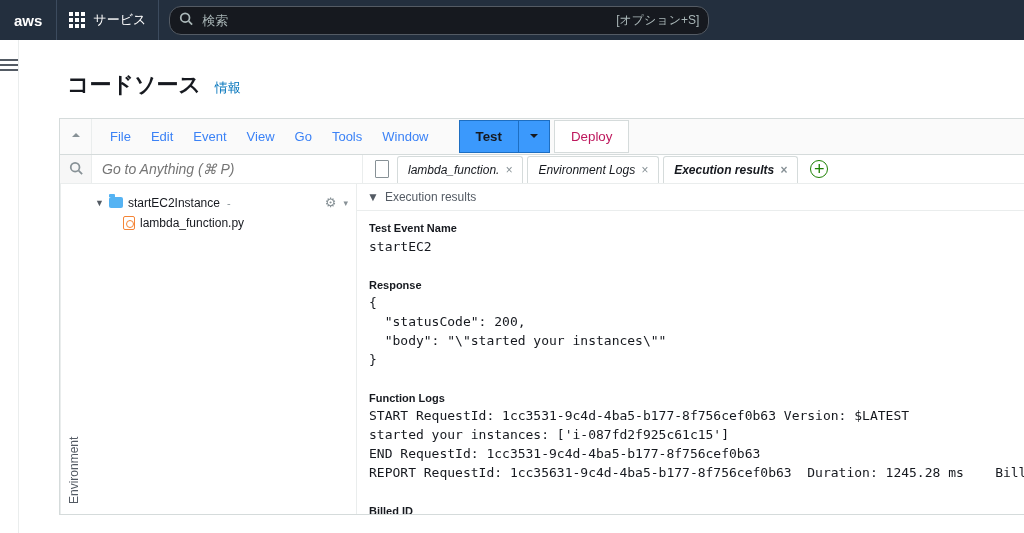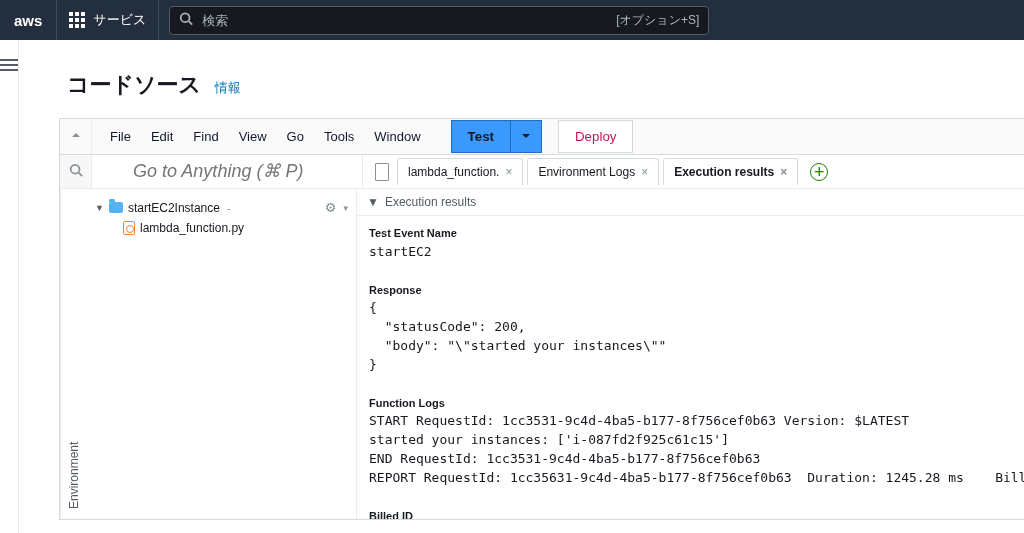--- a/index.html
+++ b/index.html
@@ -3,50 +3,50 @@
 <meta charset="utf-8">
 <style>
 * { margin: 0; padding: 0; box-sizing: border-box; }
 body { font-family: -apple-system, BlinkMacSystemFont, "Segoe UI", Arial, sans-serif; font-size: 13px; color: #16191f; background: #fff; overflow: hidden; }
 .nav-bar { height: 40px; background: #232f3e; display: flex; align-items: center; color: #fff; }
 .aws-logo { font-weight: bold; font-size: 15px; padding: 0 14px; border-right: 1px solid #3c4b5e; height: 100%; display: flex; align-items: center; }
 .services { display: flex; align-items: center; gap: 8px; padding: 0 12px; border-right: 1px solid #3c4b5e; height: 100%; cursor: pointer; }
 .grid-icon { display: grid; grid-template-columns: repeat(3, 4px); grid-template-rows: repeat(3, 4px); gap: 2px; }
 .grid-icon span { background: #fff; width: 4px; height: 4px; }
 .search-wrap { flex: 1; max-width: 540px; margin-left: 10px; position: relative; }
-.search-box { width: 100%; background: #16191f; border: 1px solid #545b64; border-radius: 4px; padding: 6px 10px 6px 32px; color: #fff; font-size: 13px; }
+.search-box { width: 100%; background: #16191f; border: 1px solid #545b64; border-radius: 12px; padding: 6px 10px 6px 32px; color: #fff; font-size: 13px; }
 .search-box::placeholder { color: #aab7b8; }
 .search-mag { position: absolute; left: 10px; top: 50%; transform: translateY(-50%); color: #aab7b8; }
 .search-short { position: absolute; right: 10px; top: 50%; transform: translateY(-50%); color: #aab7b8; font-size: 12px; }
 .wrap { display: flex; height: calc(100vh - 40px); border-radius: 8px; }
 .left-rail { width: 40px; border-right: 1px solid #eaeded; display: flex; flex-direction: column; align-items: center; padding-top: 16px; }
 .burger { width: 18px; cursor: pointer; }
 .burger div { height: 2px; background: #545b64; margin: 3px 0; }
 .content { flex: 1; padding: 30px 0 0 40px; }
 .panel-header { padding: 0 0 18px 8px; }
 .panel-title { font-size: 22px; font-weight: bold; display: inline; }
 .info-link { color: #0073bb; font-size: 13px; margin-left: 10px; font-weight: normal; cursor: pointer; }
 .editor { border: 1px solid #d5dbdb; background: #fff; }
 .toolbar { display: flex; align-items: center; border-bottom: 1px solid #d5dbdb; background: #fafafa; }
 .toolbar-chev { width: 32px; text-align: center; color: #879196; cursor: pointer; border-right: 1px solid #eaeded; padding: 10px 0; }
 .menu { display: flex; padding: 0 8px; }
-.menu-item { padding: 10px 10px; cursor: pointer; color: #0f172a; }
-.actions { display: flex; gap: 16px; padding: 0 12px; margin-left: auto; margin-right: auto; }
+.menu-item { padding: 10px 10px; cursor: pointer; color: #3b82f6; }
+.actions { display: flex; gap: 4px; padding: 0 12px; margin-left: auto; margin-right: auto; }
 .btn-group { display: flex; }
 .btn-test { background: #3b99fc; border: 1px solid #1d6ec2; color: #16191f; font-weight: bold; padding: 8px 16px; cursor: pointer; }
 .btn-test-dd { background: #3b99fc; border: 1px solid #1d6ec2; border-left: none; padding: 8px 10px; cursor: pointer; }
 .btn-deploy { background: #fff; border: 1px solid #d5dbdb; color: #be185d; padding: 8px 16px; cursor: default; }
 .editor-row { display: flex; border-bottom: 1px solid #eaeded; }
 .env-strip { width: 32px; border-right: 1px solid #eaeded; display: flex; align-items: center; justify-content: center; background: #f7f7f7; }
 .env-strip .mag { color: #879196; }
 .goto { flex: 0 0 270px; padding: 6px 10px; }
-.goto input { width: 100%; border: none; outline: none; font-style: italic; color: #aab7b8; font-size: 18px; background: transparent; margin-left: 31px; }
+.goto input { width: 100%; border: none; outline: none; font-style: italic; color: #aab7b8; font-size: 14px; background: transparent; }
 .tabs-row { flex: 1; display: flex; align-items: center; border-left: 1px solid #eaeded; padding-left: 8px; }
 .file-icon { width: 14px; height: 18px; border: 1px solid #879196; border-radius: 1px; margin: 0 8px 0 4px; position: relative; }
-.tab { display: flex; align-items: center; padding: 6px 10px; border: 1px solid #d5dbdb; border-bottom: none; background: #fff; margin-right: 4px; font-size: 12px; cursor: pointer; max-width: 150px; border-radius: 3px 3px 0 0; }
+.tab { display: flex; align-items: center; padding: 6px 10px; border: 1px solid #d5dbdb; border-bottom: none; background: #fff; margin-right: 4px; font-size: 12px; cursor: pointer; max-width: 150px; border-radius: 3px 3px 0 0; font-style: italic; }
 .tab .tlabel { white-space: nowrap; overflow: hidden; text-overflow: ellipsis; max-width: 110px; }
 .tab .close { margin-left: 6px; color: #879196; }
 .tab.active { font-weight: bold; background: #fff; }
 .tab-add { color: #1d8102; font-size: 18px; margin-left: 8px; cursor: pointer; border: 1px solid #1d8102; width:18px; height:18px; border-radius:50%; display:flex; align-items:center; justify-content:center; line-height:1; }
 .editor-body { display: flex; height: 330px; }
 .env-label { writing-mode: vertical-rl; transform: rotate(180deg); padding: 10px 6px; font-size: 12px; color: #545b64; border-right: 1px solid #eaeded; background: #fff; }
 .tree { width: 270px; border-right: 1px solid #eaeded; padding: 8px 6px; font-size: 12px; }
 .tree-row { display: flex; align-items: center; padding: 3px 2px; gap: 5px; }
 .tree-row.indent { padding-left: 30px; }
 .tri { font-size: 9px; color: #545b64; }
@@ -109,21 +109,21 @@
 
       <div class="toolbar">
         <div class="toolbar-chev">
           <svg width="12" height="12" viewBox="0 0 12 12" fill="currentColor">
               <path d="M2 8 L6 4 L10 8 Z"></path>
             </svg>
         </div>
         <div class="menu">
           <div class="menu-item">File</div>
           <div class="menu-item">Edit</div>
-          <div class="menu-item">Find</div>
+          <div class="menu-item">Event</div>
           <div class="menu-item">View</div>
           <div class="menu-item">Go</div>
           <div class="menu-item">Tools</div>
           <div class="menu-item">Window</div>
         </div>
         <div class="actions">
           <div class="btn-group">
             <button class="btn-test">Test</button>
             <button class="btn-test-dd">
               <svg width="10" height="10" viewBox="0 0 10 10" fill="#16191f">

